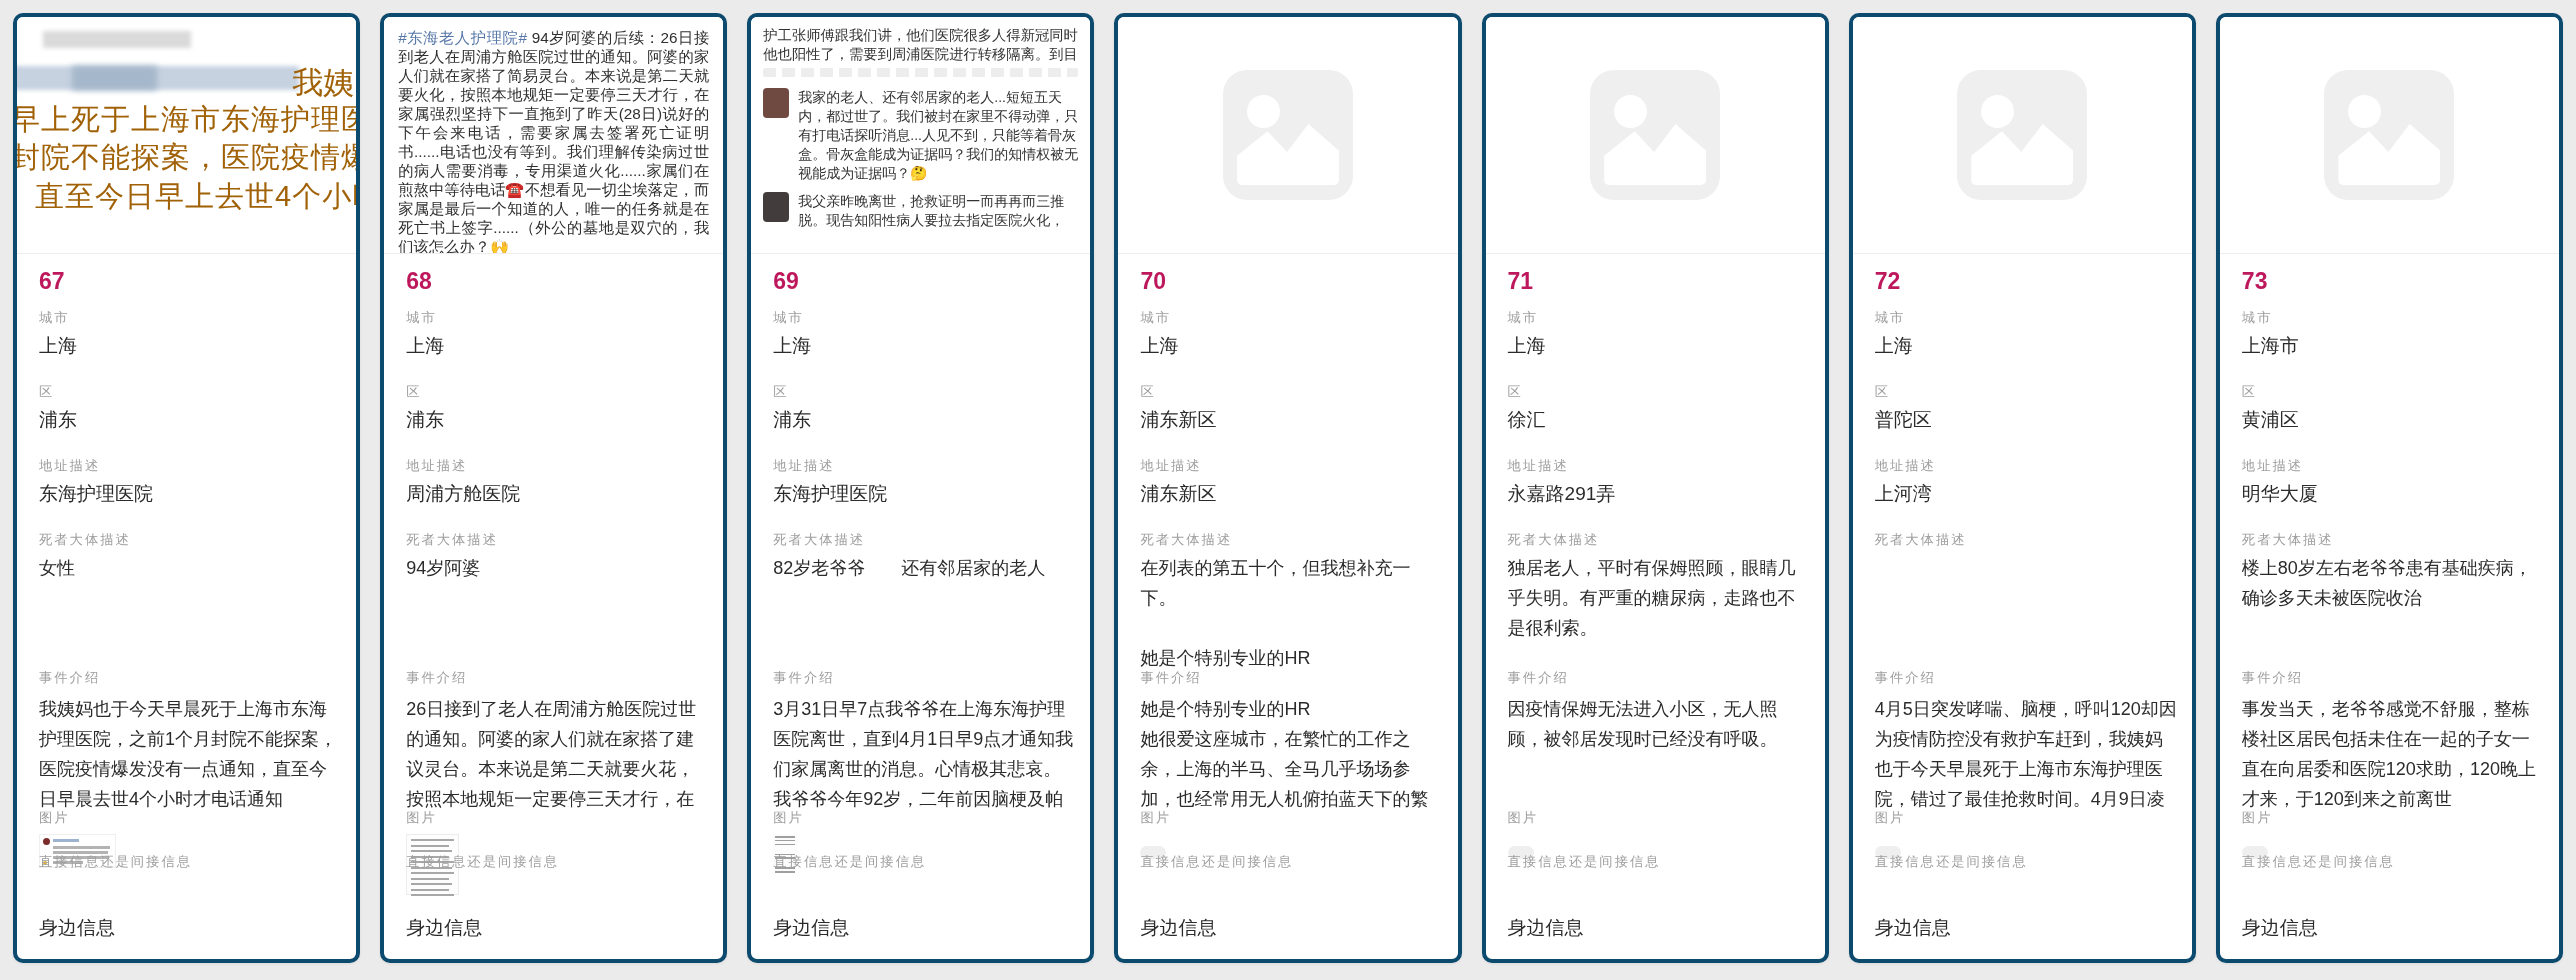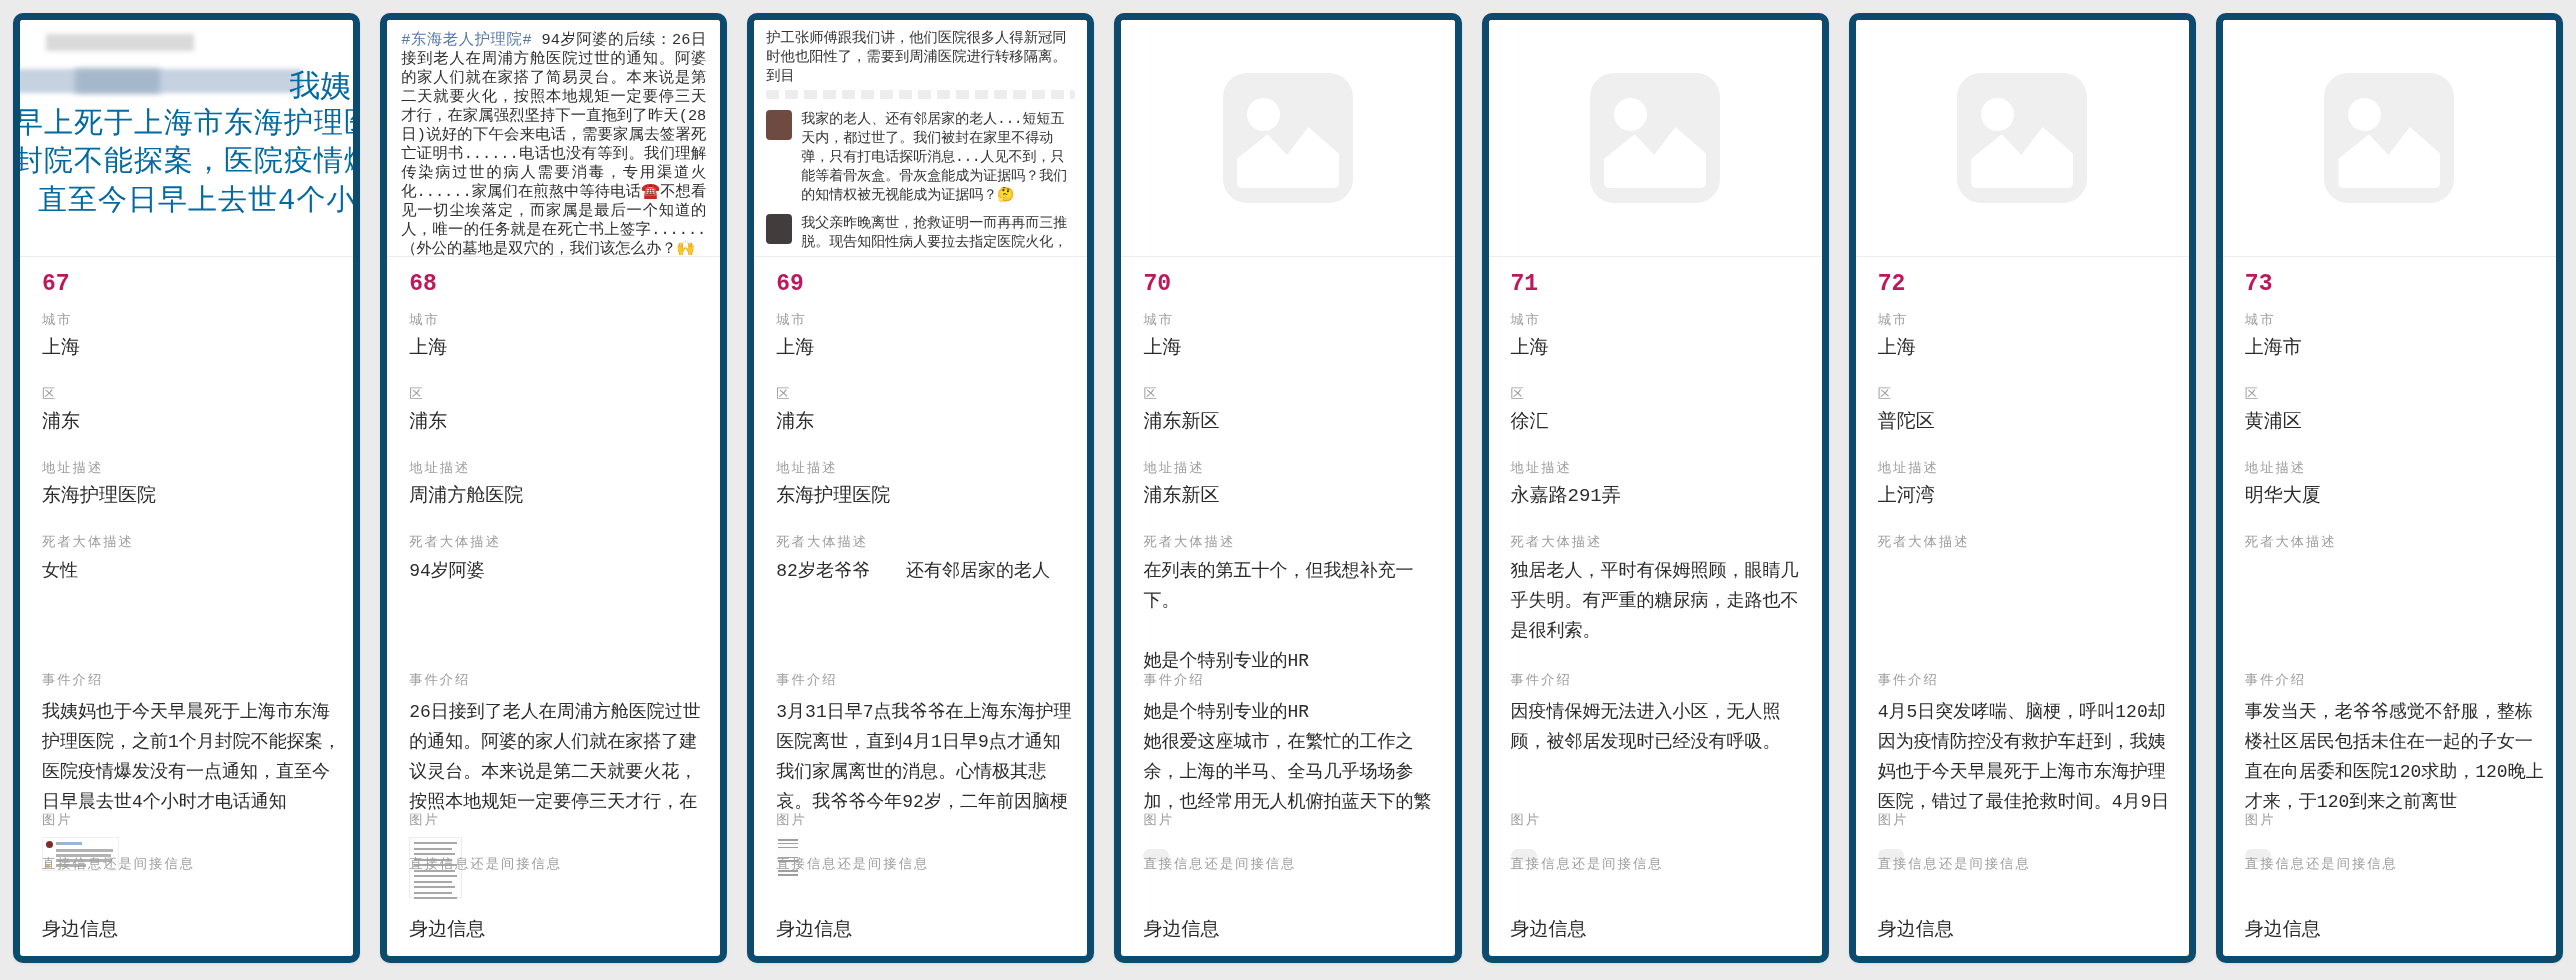--- a/index.html
+++ b/index.html
@@ -1,25 +1,25 @@
 <!DOCTYPE html>
 <html><head>
 <meta charset="utf-8">
 <style>
   * { margin:0; padding:0; box-sizing:border-box; }
   html,body { background:#ebebeb; }
   body { font-family:"Liberation Sans","DejaVu Sans",sans-serif; }
   .page { position:relative; width:2576px; height:980px; background:#ebebeb; overflow:hidden; }
   .gallery { display:grid; grid-template-columns:repeat(7,1fr); gap:20px; padding:13px 13px 0 13px; }
-  .card { position:relative; height:950px; background:#ffffff; border:7px solid #0c4a6e;
-          border-radius:10px; box-shadow:0 1px 3px rgba(0,0,0,.07); overflow:hidden;font-family:Liberation Mono, monospace; }
+  .card { position:relative; height:950px; background:#ffffff; border:4px solid #0c4a6e;
+          border-radius:10px; box-shadow:0 1px 3px rgba(0,0,0,.07); overflow:hidden; }
   
   .cover { position:relative; height:237px; border-bottom:1px solid #ededed; overflow:hidden; background:#fff; }
   
-  .cv-weibo { position:absolute; inset:0; font-size:29px; color:#0369a1; white-space:nowrap;text-align:right; }
+  .cv-weibo { position:absolute; inset:0; font-size:29px; color:#a16207; white-space:nowrap;text-align:right; }
   .cv-weibo .blur-a { position:absolute; top:14px; left:26px; width:148px; height:17px; background:#dadada; filter:blur(2px); }
   .cv-weibo .blur-b { position:absolute; top:49px; left:-4px; width:286px; height:24px; background:#c6d2e0; filter:blur(2px); }
   .cv-weibo .blur-c { position:absolute; top:49px; left:55px; width:85px; height:24px; background:#a5b7ca; filter:blur(3px); }
   .cv-weibo .wl1 { position:absolute; top:45px; right:2px; font-size:31px; }
   .cv-weibo .wl2 { position:absolute; top:83px; left:-6px; letter-spacing:1px; }
   .cv-weibo .wl3 { position:absolute; top:121px; left:-6px; letter-spacing:1px; }
   .cv-weibo .wl4 { position:absolute; top:160px; left:18px; letter-spacing:1px; }
   
   .cv-text { position:absolute; inset:0; padding:11px 14px; font-size:15.3px; line-height:19px;
              color:#2f2f2f; text-align:justify; }
@@ -365,20 +365,21 @@
     <div class="lbl lbl-city">城市</div>
     <div class="val val-city">上海市</div>
 
     <div class="lbl lbl-district">区</div>
     <div class="val val-district">黄浦区</div>
 
     <div class="lbl lbl-address">地址描述</div>
     <div class="val val-address">明华大厦</div>
 
     <div class="lbl lbl-deceased">死者大体描述</div>
+    <div class="val val-deceased para">楼上80岁左右老爷爷患有基础疾病，确诊多天未被医院收治</div>
 
     <div class="lbl lbl-event">事件介绍</div>
     <div class="val val-event para">事发当天，老爷爷感觉不舒服，整栋楼社区居民包括未住在一起的子女一直在向居委和医院120求助，120晚上才来，于120到来之前离世</div>
 
     <div class="lbl lbl-image">图片</div>
     <div class="thumb-wrap">
 
       <div class="th-pill"></div>
     </div>
 

